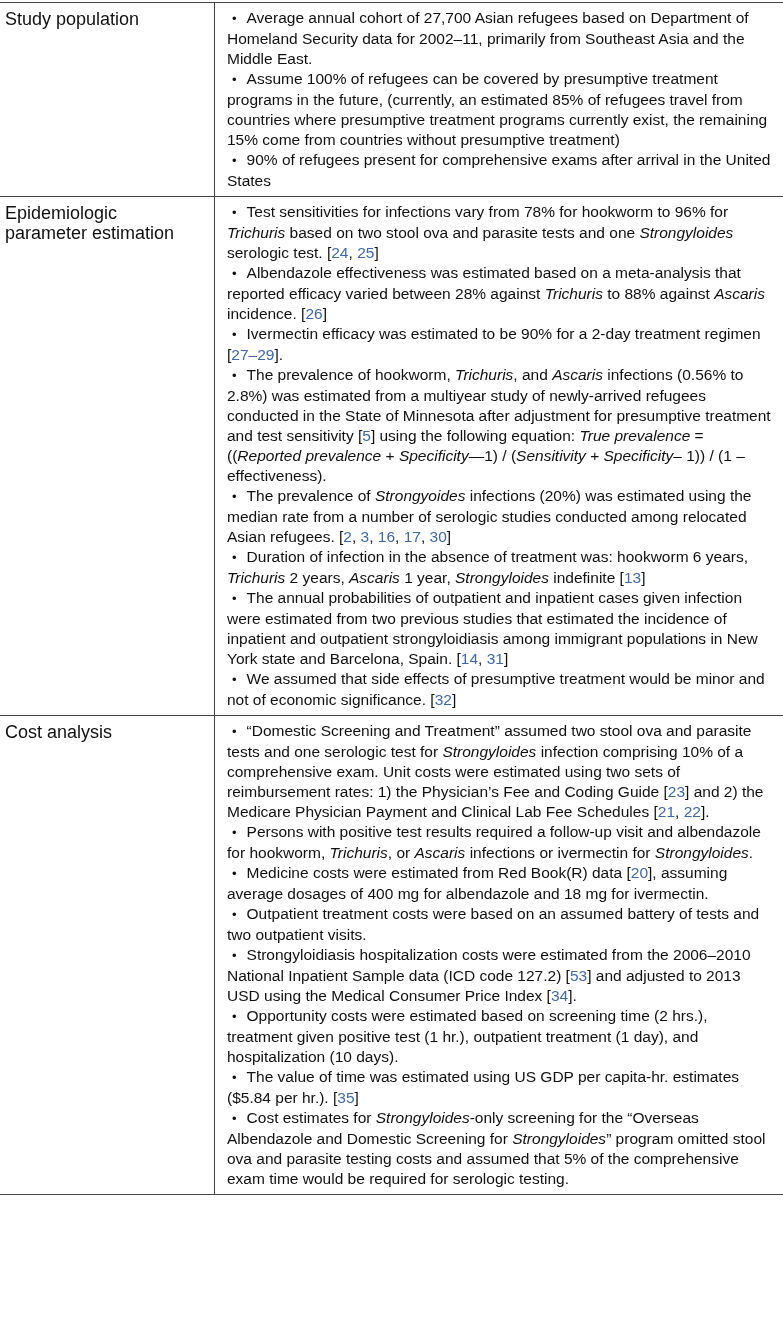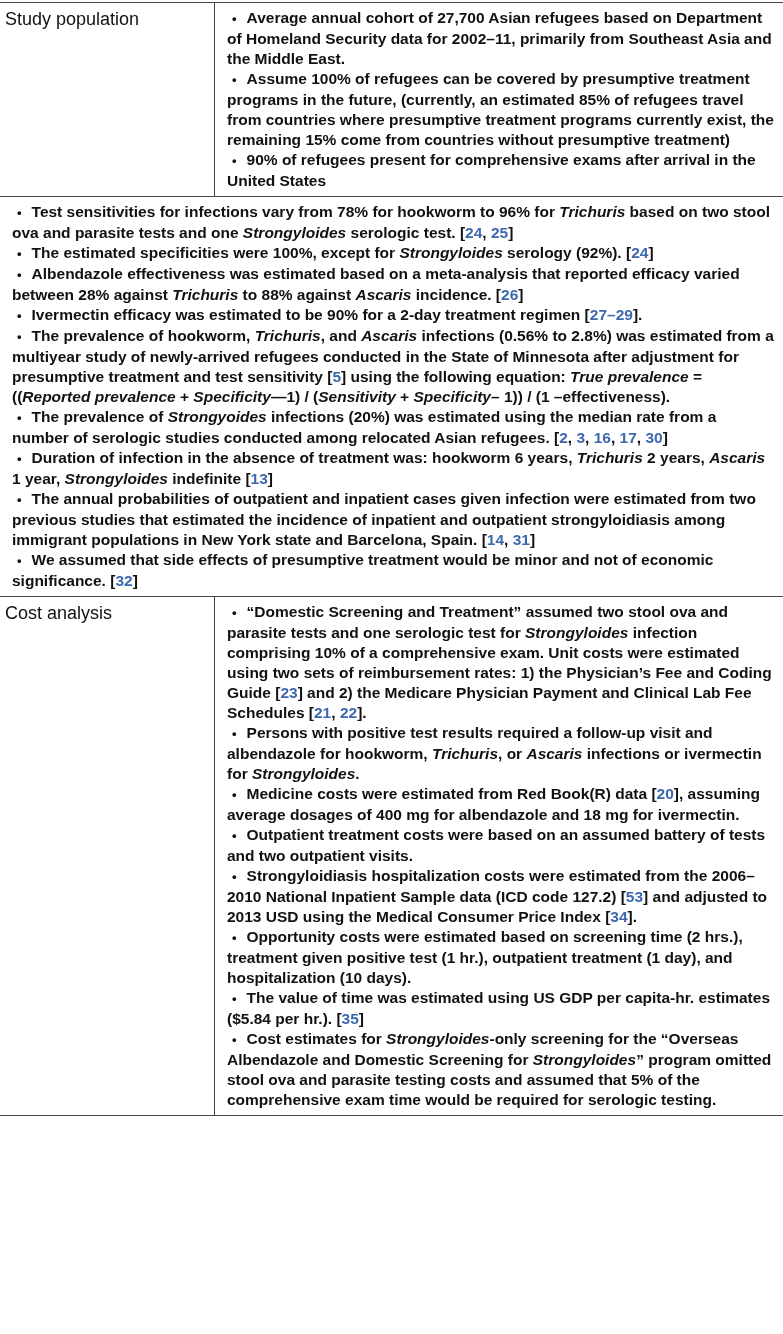--- a/index.html
+++ b/index.html
@@ -33,21 +33,21 @@
     line-height:20px;
     padding:6px 10px 6px 5px;
   }
   .cell-content{
     flex:1 1 auto;
     box-sizing:border-box;
     font-size:15.5px;
     line-height:20px;
     padding:5px 7px 5px 12px;
   }
-  p.bullet{margin:0;padding:0;font-weight:bold;}
+  p.bullet{margin:0;padding:0;}
   .dot{
     display:inline-block;
     margin-left:5px;
     margin-right:10px;
     font-size:13px;
   }
   .it{font-style:italic;}
   .ln{color:var(--link);margin-top:32px;}
 </style>
 </head>
@@ -57,23 +57,23 @@
   <div class="ptable">
       <div class="row">
         <div class="cell-label">Study population</div>
         <div class="cell-content">
           <p class="bullet"><span class="dot">•</span><span>Average annual cohort of 27,700 Asian refugees based on Department of Homeland Security data for 2002–11, primarily from Southeast Asia and the Middle East.</span></p>
           <p class="bullet"><span class="dot">•</span><span>Assume 100% of refugees can be covered by presumptive treatment programs in the future, (currently, an estimated 85% of refugees travel from countries where presumptive treatment programs currently exist, the remaining 15% come from countries without presumptive treatment)</span></p>
           <p class="bullet"><span class="dot">•</span><span>90% of refugees present for comprehensive exams after arrival in the United States</span></p>
         </div>
       </div>
       <div class="row">
+        <div class="cell-label">Epidemiologic parameter estimation</div>
         <div class="cell-content">
           <p class="bullet"><span class="dot">•</span><span>Test sensitivities for infections vary from 78% for hookworm to 96% for </span><span class="it">Trichuris</span><span> based on two stool ova and parasite tests and one </span><span class="it">Strongyloides</span><span> serologic test. [</span><span class="ln">24</span><span>, </span><span class="ln">25</span><span>]</span></p>
-          <p class="bullet"><span class="dot">•</span><span>The estimated specificities were 100%, except for </span><span class="it">Strongyloides</span><span> serology (92%). [</span><span class="ln">24</span><span>]</span></p>
           <p class="bullet"><span class="dot">•</span><span>Albendazole effectiveness was estimated based on a meta-analysis that reported efficacy varied between 28% against </span><span class="it">Trichuris</span><span> to 88% against </span><span class="it">Ascaris</span><span> incidence. [</span><span class="ln">26</span><span>]</span></p>
           <p class="bullet"><span class="dot">•</span><span>Ivermectin efficacy was estimated to be 90% for a 2-day treatment regimen [</span><span class="ln">27–29</span><span>].</span></p>
           <p class="bullet"><span class="dot">•</span><span>The prevalence of hookworm, </span><span class="it">Trichuris</span><span>, and </span><span class="it">Ascaris</span><span> infections (0.56% to 2.8%) was estimated from a multiyear study of newly-arrived refugees conducted in the State of Minnesota after adjustment for presumptive treatment and test sensitivity [</span><span class="ln">5</span><span>] using the following equation: </span><span class="it">True prevalence</span><span> = ((</span><span class="it">Reported prevalence</span><span> + </span><span class="it">Specificity</span><span>—1) / (</span><span class="it">Sensitivity</span><span> + </span><span class="it">Specificity</span><span>– 1)) / (1 –effectiveness).</span></p>
           <p class="bullet"><span class="dot">•</span><span>The prevalence of </span><span class="it">Strongyoides</span><span> infections (20%) was estimated using the median rate from a number of serologic studies conducted among relocated Asian refugees. [</span><span class="ln">2</span><span>, </span><span class="ln">3</span><span>, </span><span class="ln">16</span><span>, </span><span class="ln">17</span><span>, </span><span class="ln">30</span><span>]</span></p>
           <p class="bullet"><span class="dot">•</span><span>Duration of infection in the absence of treatment was: hookworm 6 years, </span><span class="it">Trichuris</span><span> 2 years, </span><span class="it">Ascaris</span><span> 1 year, </span><span class="it">Strongyloides</span><span> indefinite [</span><span class="ln">13</span><span>]</span></p>
           <p class="bullet"><span class="dot">•</span><span>The annual probabilities of outpatient and inpatient cases given infection were estimated from two previous studies that estimated the incidence of inpatient and outpatient strongyloidiasis among immigrant populations in New York state and Barcelona, Spain. [</span><span class="ln">14</span><span>, </span><span class="ln">31</span><span>]</span></p>
           <p class="bullet"><span class="dot">•</span><span>We assumed that side effects of presumptive treatment would be minor and not of economic significance. [</span><span class="ln">32</span><span>]</span></p>
         </div>
       </div>
       <div class="row">

